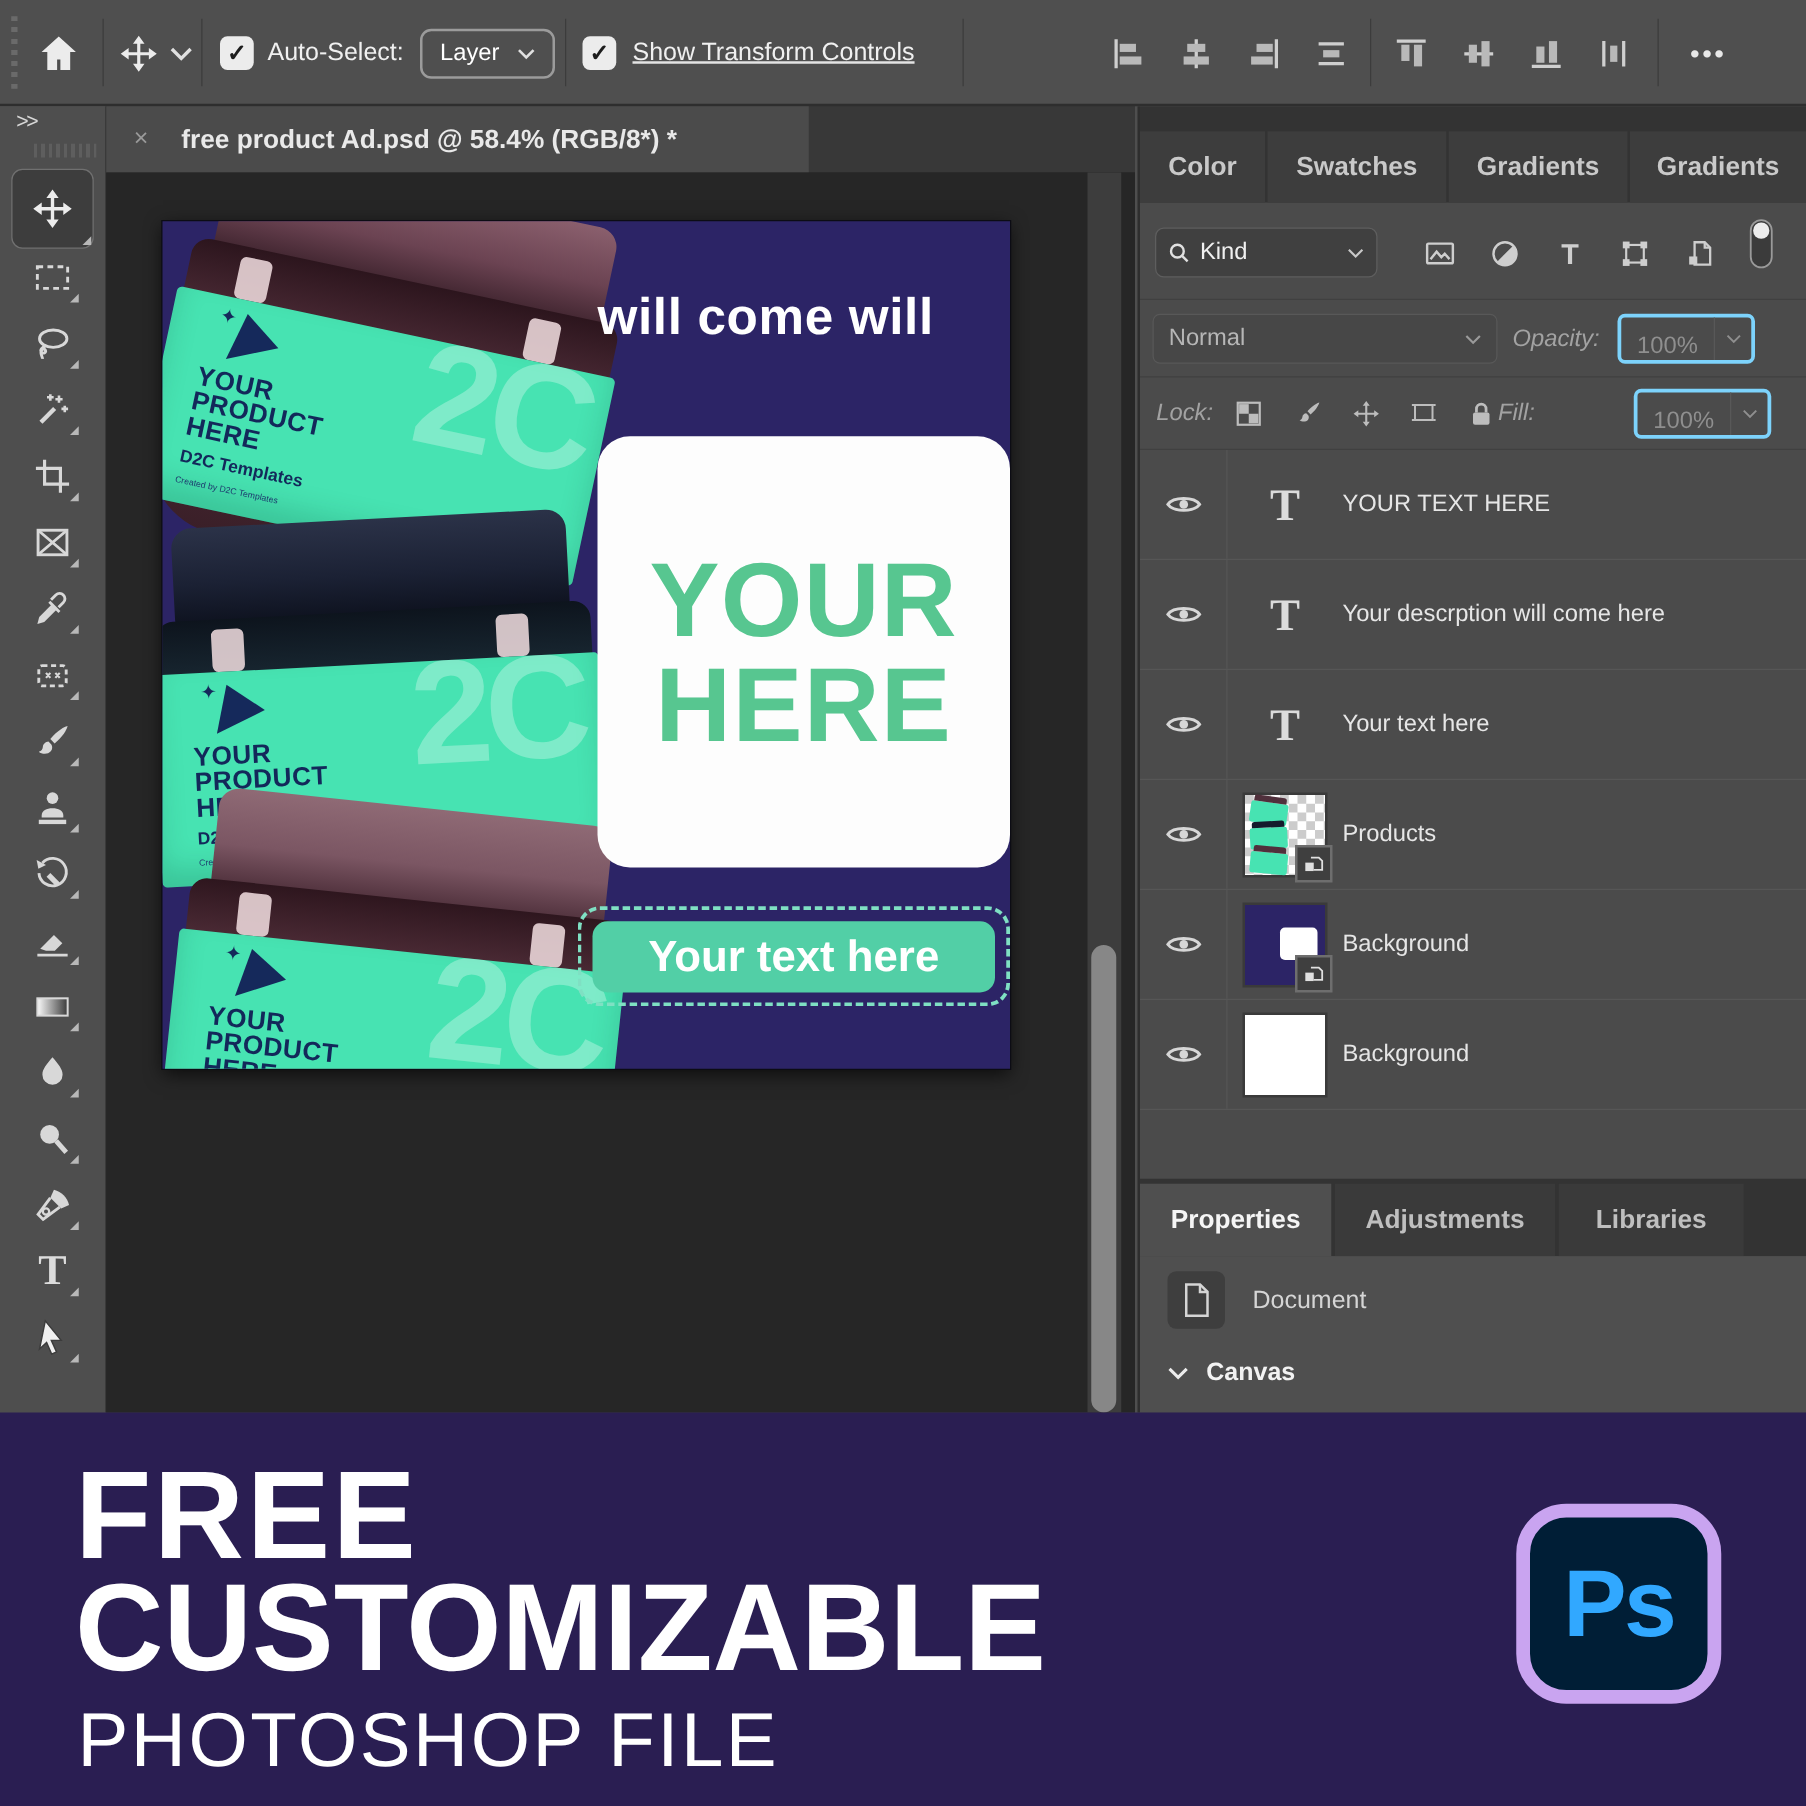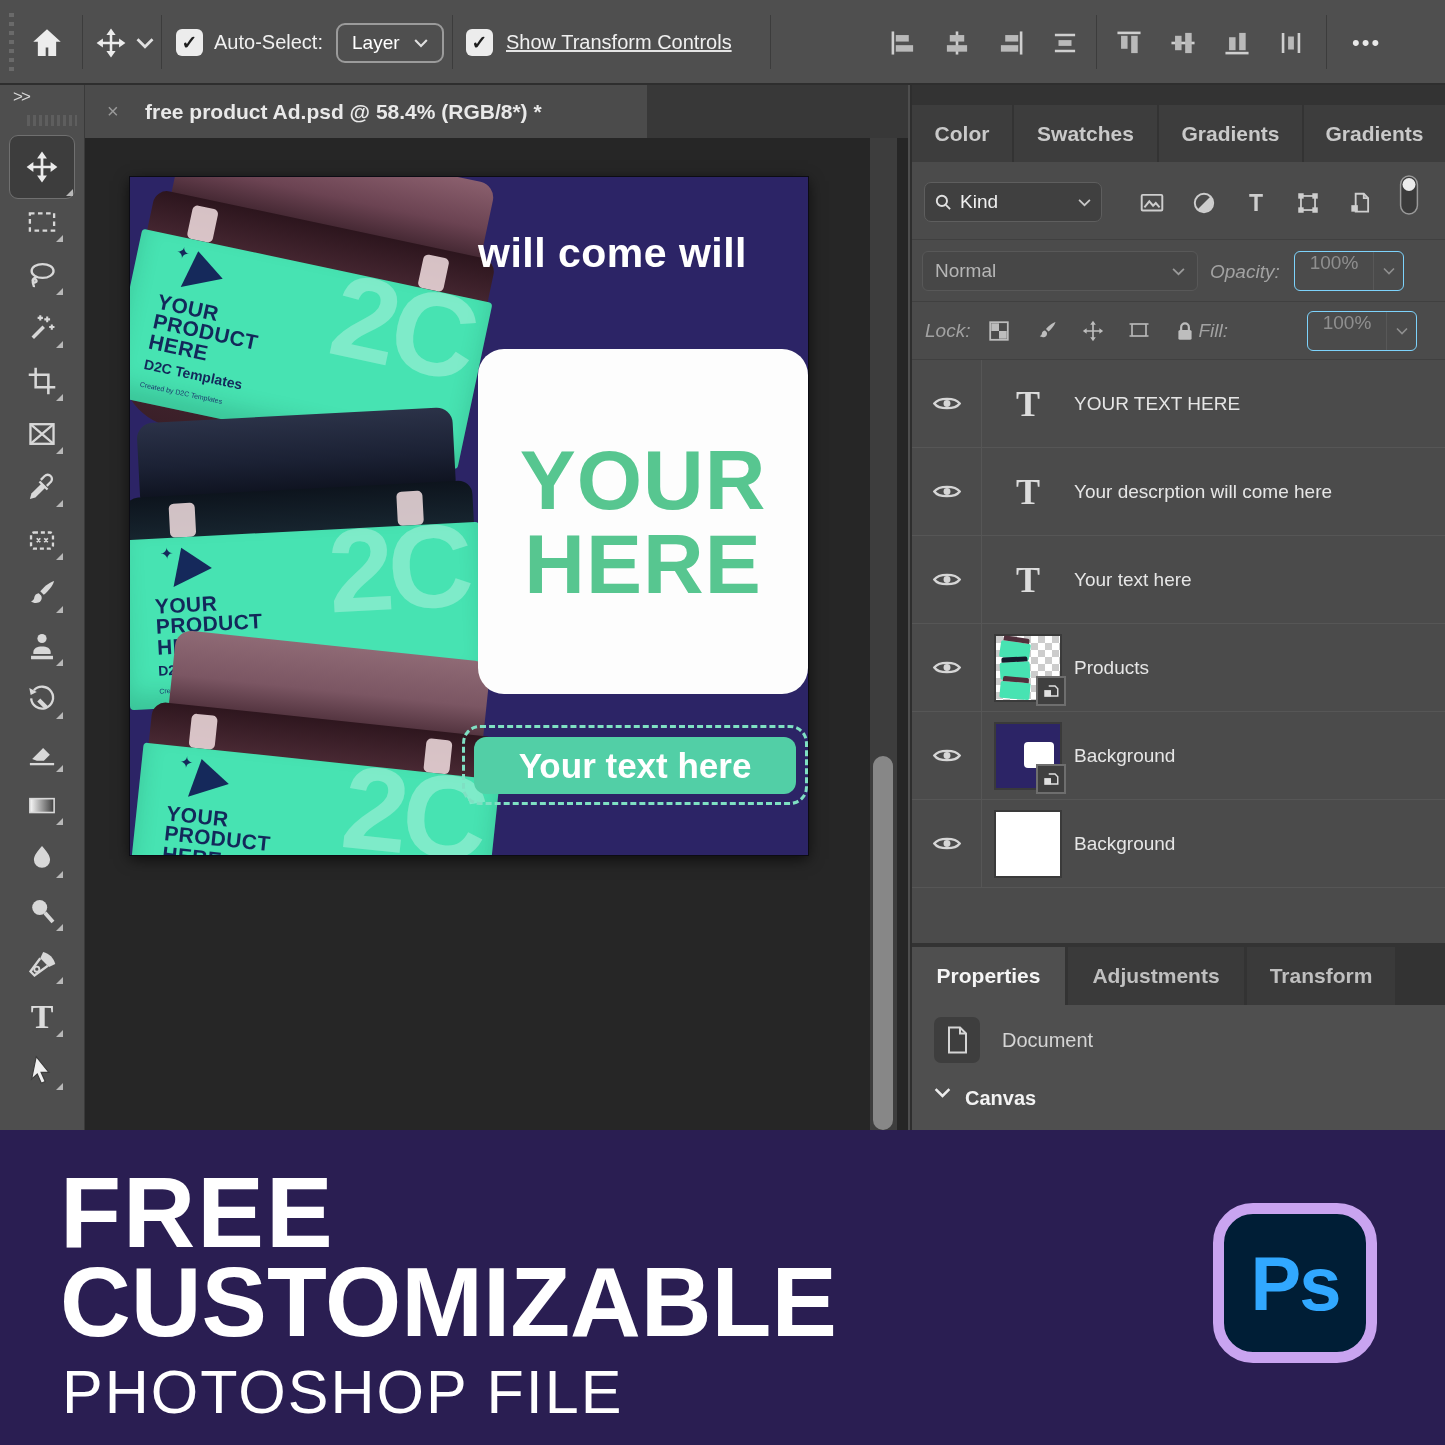--- a/index.html
+++ b/index.html
@@ -109,22 +109,22 @@
   .kind-dd .spacer { flex:1; }
   .filter-ico { position:absolute; top:26px; width:30px; height:30px; display:flex;
                 align-items:center; justify-content:center; }
   .blend-row { position:absolute; left:0; top:155px; width:535px; height:62px;
                border-bottom:1px solid #404040; }
   .blend-dd { position:absolute; left:10px; top:11px; width:276px; height:40px;
               background:#474747; border:1px solid #585858; border-radius:6px;
               display:flex; align-items:center; padding:0 12px; color:#b6b6b6; font-size:19px; }
   .blend-dd .spacer { flex:1; }
   .dim-label { color:#a2a2a2; font-size:19px;font-style:italic; }
-  .val-field { position:absolute; top:11px; width:110px; height:40px; border:1px solid #7dd3fc;
-               border-radius:6px; display:flex; align-items:flex-start; color:#8f8f8f; font-size:19px; }
+  .val-field { position:absolute; top:11px; width:110px; height:40px; border:3px solid #7dd3fc;
+               border-radius:6px; display:flex; align-items:flex-end; color:#8f8f8f; font-size:19px; }
   .val-field .num { flex:1; text-align:center; }
   .val-field .chev-box { width:30px; height:100%; border-left:1px solid #585858;
                          display:flex; align-items:center; justify-content:center; }
   .lock-row { position:absolute; left:0; top:217px; width:535px; height:58px;
               border-bottom:1px solid #404040; display:flex; align-items:center; }
   .lock-ico { width:26px; height:26px; display:flex; align-items:center; justify-content:center; }
 
   #layers-list { position:absolute; left:0; top:275px; width:535px; }
   .layer-row { position:relative; width:535px; height:88px; border-bottom:1px solid #565656;
                display:flex; align-items:center; }
@@ -150,21 +150,21 @@
 
   #props-tabs { position:absolute; left:0; top:858px; width:535px; height:62px; background:#333333; }
   .prop-tab { position:absolute; top:4px; height:58px; display:flex; align-items:center;
               justify-content:center; font-size:21px; font-weight:600; color:#bfbfbf; background:#3a3a3a; }
   .prop-tab.active { background:#4f4f4f; color:#f5f5f5; }
   #props-body { position:absolute; left:0; top:920px; width:535px; height:125px; background:#4f4f4f; }
   .doc-row { position:absolute; left:22px; top:12px; display:flex; align-items:center; gap:22px; }
   .doc-icon-btn { width:46px; height:46px; background:#3e3e3e; border-radius:7px;
                   display:flex; align-items:center; justify-content:center; }
   .doc-label { font-size:20px; color:#d5d5d5; }
-  .canvas-row { position:absolute; left:22px; top:82px; display:flex; gap:14px;
+  .canvas-row { position:absolute; left:22px; top:82px; display:flex; align-items:center; gap:14px;
                 font-size:20px; font-weight:bold; color:#f2f2f2; }
 
   
   #banner { position:absolute; left:0; top:1130px; width:1445px; height:315px; background:#2a1e52; }
   .b-line1 { position:absolute; left:60px; top:32px; font-size:100px; font-weight:800;
              color:#fff; letter-spacing:2px; line-height:1; }
   .b-line2 { position:absolute; left:60px; top:122px; font-size:99px; font-weight:800;
              color:#fff; letter-spacing:0px; line-height:1; transform:scaleX(.99);
              transform-origin:left; white-space:nowrap; }
   .b-line3 { position:absolute; left:62px; top:232px; font-size:61px; font-weight:400;
@@ -724,21 +724,21 @@
     </div>
 
     <div id="props-tabs">
       <div class="prop-tab active" style="left:0;width:153px;">
           <span>Properties</span>
         </div>
       <div class="prop-tab" style="left:156px;width:176px;">
           <span>Adjustments</span>
         </div>
       <div class="prop-tab" style="left:335px;width:148px;">
-          <span>Transform</span>
+          <span>Libraries</span>
         </div>
     </div>
 
     <div id="props-body">
       <div class="doc-row">
         <span class="doc-icon-btn">
           <svg width="26" height="30" viewBox="0 0 26 30">
               <path d="M5 2.5h11l6 6v19H5z" fill="none" stroke="#d5d5d5" stroke-width="2"></path>
               <path d="M16 2.5v6h6" fill="none" stroke="#d5d5d5" stroke-width="2"></path>
             </svg>

